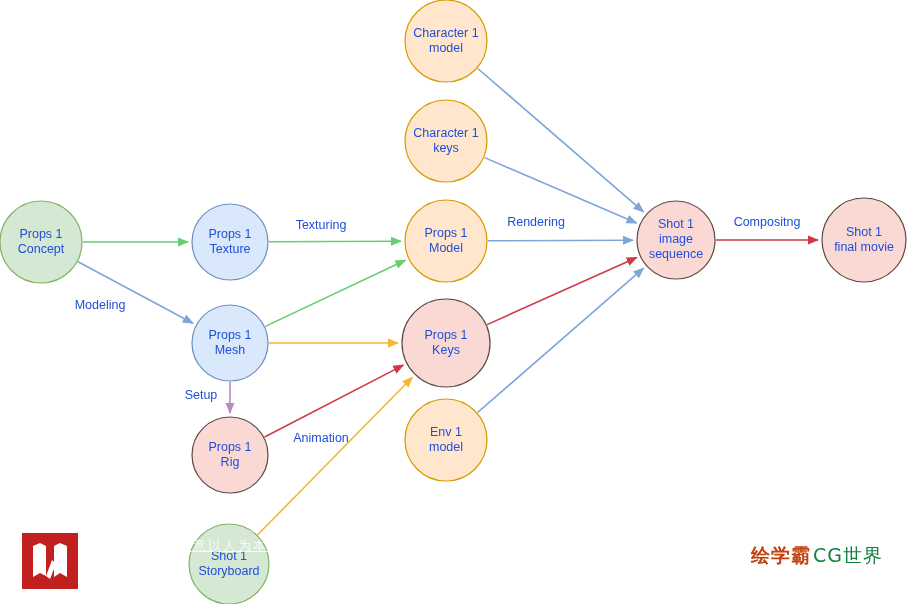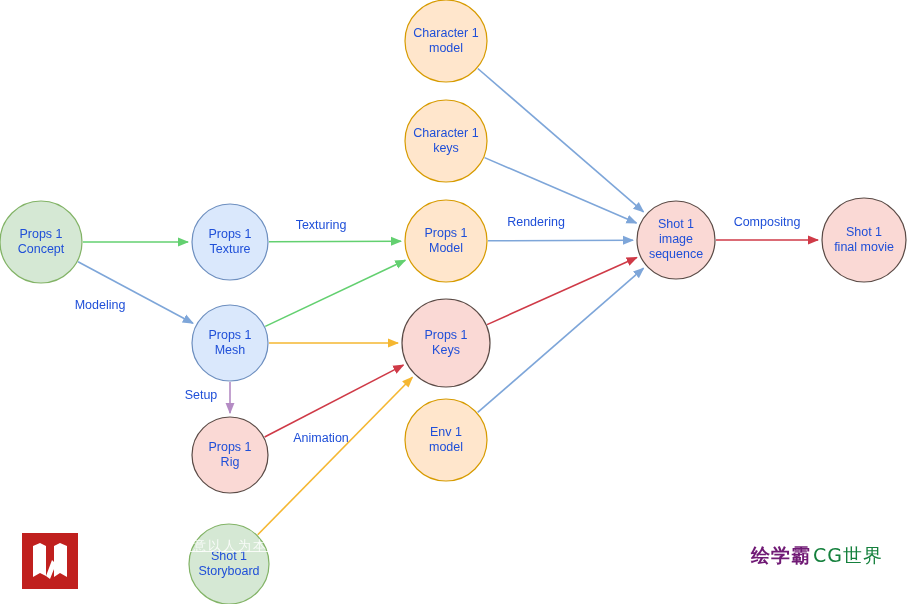--- a/index.html
+++ b/index.html
@@ -63,21 +63,21 @@
     top: 543px;
     display: flex;
     align-items: baseline;
     gap: 2px;
     font-family: "DejaVu Sans", sans-serif;
     font-size: 19px;
     font-weight: bold;
     letter-spacing: 1px;
     white-space: nowrap;
   }
-  #brand-watermark .wm-red { color: #701a75; }
+  #brand-watermark .wm-red { color: #c2410c; }
   #brand-watermark .wm-gray { color: #15803d; font-weight: normal; }
   
   #overlay-watermark {
     position: absolute;
     left: 178px;
     top: 537px;
     width: 118px;
     font-family: "DejaVu Sans", sans-serif;
     font-size: 13px;
     color: rgba(255,255,255,0.82);

